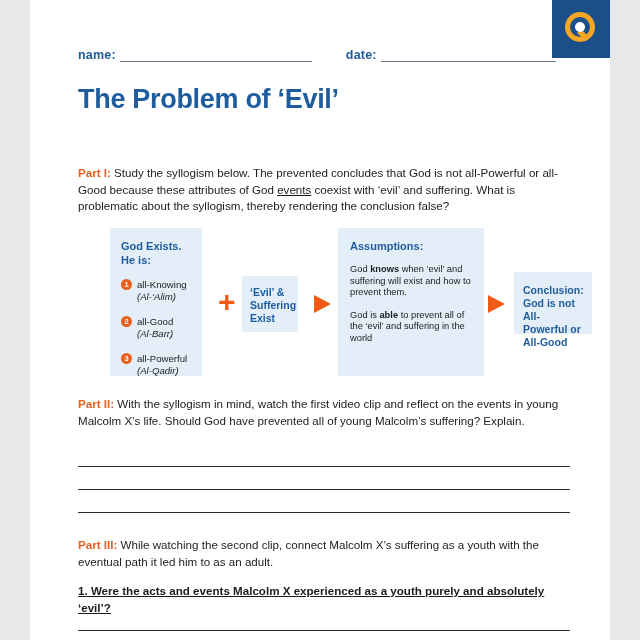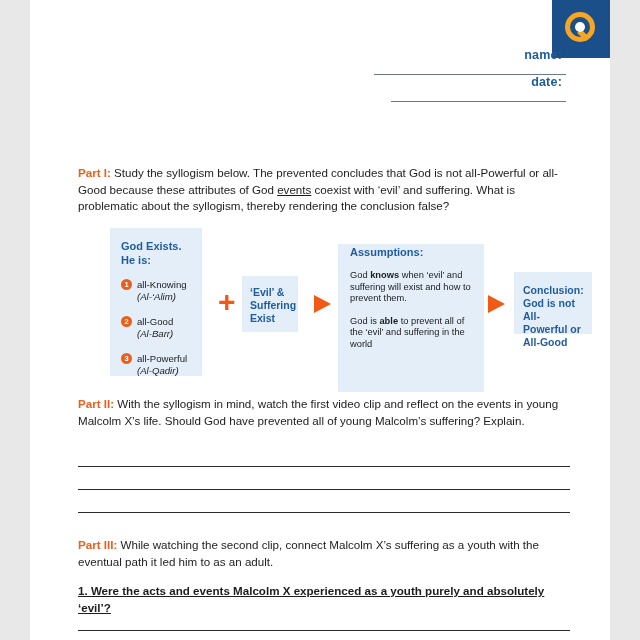--- a/index.html
+++ b/index.html
@@ -26,22 +26,21 @@
     display: flex; align-items: center; justify-content: center;
   }
   .logo svg { display: block; }
 
   
   .meta {
     position: absolute;
     left: 48px; top: 48px;
     width: 488px;
     display: flex;
-    align-items: flex-end;
-    flex-direction: column;
+    align-items: center;
   }
   .meta-label {
     color: #1f5c9e;
     font-weight: bold;
     font-size: 12.5px;
     letter-spacing: .2px;
     padding-right: 4px;
   }
   .rule {
     border-bottom: 1.3px solid #6b7a8a;
@@ -151,22 +150,21 @@
     width: 0; height: 0;
     border-top: 9px solid transparent;
     border-bottom: 9px solid transparent;
     border-left: 17px solid #f05a14;
   }
   .arrow.a1 { left: 204px; top: 67px; }
   .arrow.a2 { left: 378px; top: 67px; }
 
   .box3 {
     left: 228px; top: 0; width: 146px; height: 148px;
-    padding: 1px 10px 0 12px;
-    margin-top: 16px;
+    padding: 11px 10px 0 12px;
   }
   .assume {
     font-size: 9.3px;
     line-height: 11.6px;
     color: #1c1c1c;
     margin-top: 11px;
   }
   .assume b { font-weight: bold; }
 
   .box4 {
@@ -200,20 +198,21 @@
   </div>
 
   <div class="meta">
     <span class="meta-label">name:</span>
     <span class="rule name"></span>
     <span class="meta-spacer"></span>
     <span class="meta-label">date:</span>
     <span class="rule date"></span>
   </div>
 
+  <h1>The Problem of ‘Evil’</h1>
 
   <div class="para" id="para1">
     <span class="part-label">Part I:</span><span> Study the syllogism below. The prevented concludes that God is not all-Powerful or all-Good because these attributes of God </span><u>events</u><span> coexist with ‘evil’ and suffering. What is problematic about the syllogism, thereby rendering the conclusion false?</span>
   </div>
 
   <div class="diagram">
 
     <div class="box box1">
       <div class="box-title">God Exists. He is:</div>
       <div class="list">

